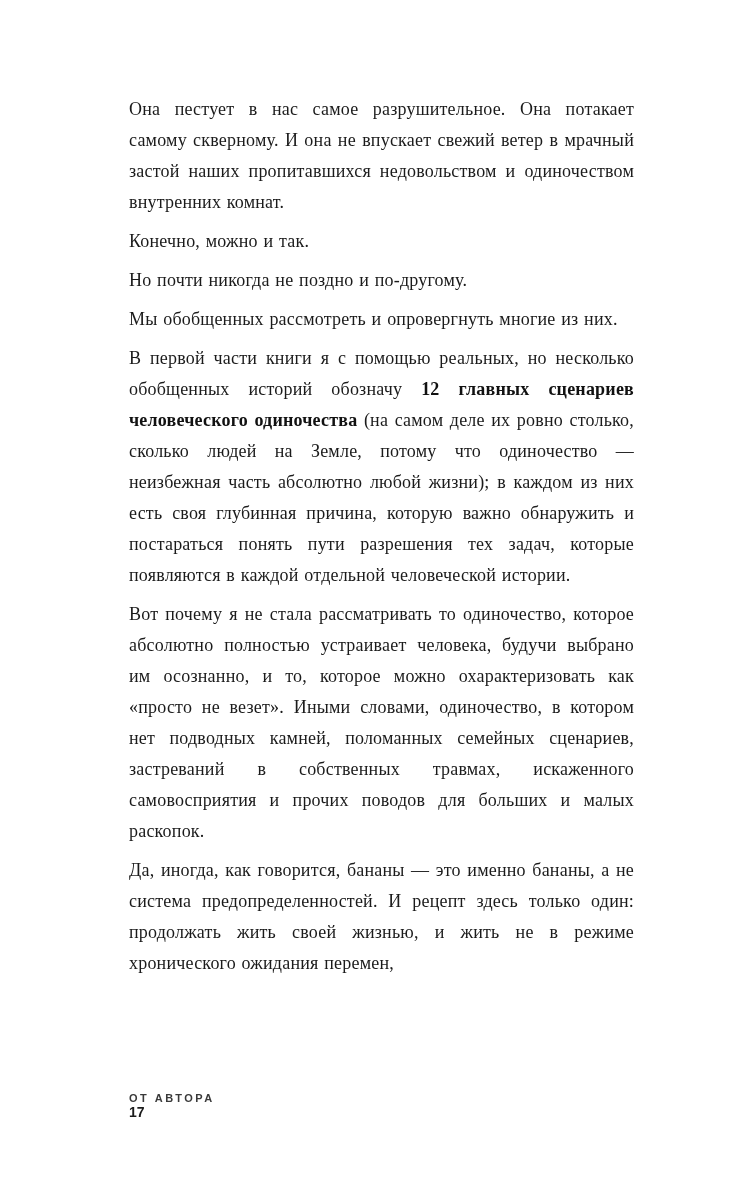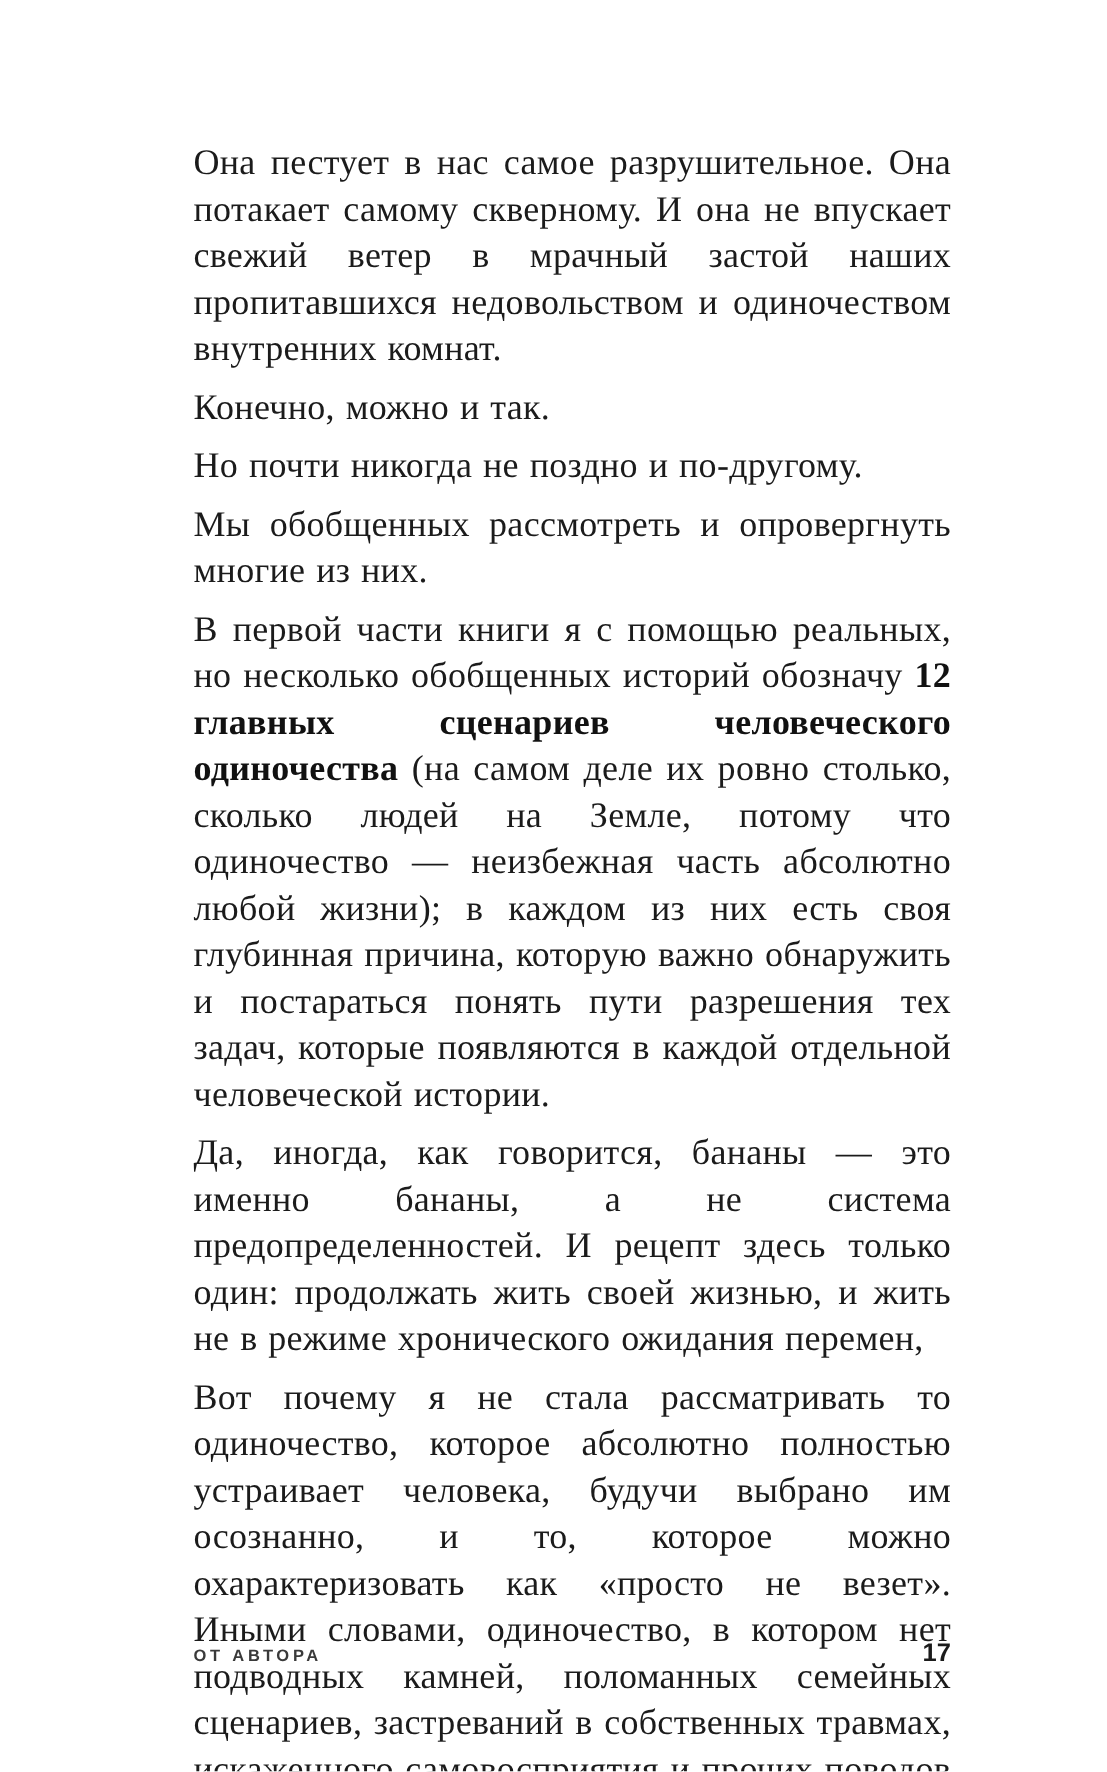--- a/index.html
+++ b/index.html
@@ -17,50 +17,51 @@
     color: #1b1b1b;
   }
   .text-block {
     position: absolute;
     left: 129px;
     top: 94px;
     width: 505px;
   }
   .text-block p {
     margin: 0 0 8px 0;
-    font-size: 24px;
+    font-size: 18px;
     line-height: 31px;
     text-align: justify;
     letter-spacing: 0.2px;
     word-spacing: 1px;
     color: #1b1b1b;
   }
   .text-block p strong {
     font-weight: bold;
     color: #111111;
   }
   .footer {
     position: absolute;
     left: 129px;
     top: 1092px;
     width: 505px;
     display: flex;
     justify-content: space-between;
     align-items: baseline;
+    flex-direction: column;
   }
   .footer-label {
     font-family: "Liberation Sans", sans-serif;
     font-size: 11px;
     font-weight: 600;
     letter-spacing: 2.5px;
     color: #3a3a3a;
   }
   .page-number {
     font-family: "Liberation Sans", sans-serif;
-    font-size: 17px;
+    font-size: 14px;
     font-weight: bold;
     color: #1b1b1b;
     text-align: right;
   }
 </style>
 </head>
 <body>
 
 <div class="page">
 
@@ -70,23 +71,23 @@
 
     <p>Конечно, можно и так.</p>
 
     <p>Но почти никогда не поздно и по-другому.</p>
 
 
     <p>Мы обобщенных рассмотреть и опровергнуть многие из них.</p>
 
     <p><span>В первой части книги я с помощью реальных, но несколько обобщенных историй обозначу </span><strong>12 главных сценариев человеческого одиночества</strong><span> (на самом деле их ровно столько, сколько людей на Земле, потому что одиночество — неизбежная часть абсолютно любой жизни); в каждом из них есть своя глубинная причина, которую важно обнаружить и постараться понять пути разрешения тех задач, которые появляются в каждой отдельной человеческой истории.</span></p>
 
+    <p>Вот почему я не стала рассматривать то одиночество, которое абсолютно полностью устраивает человека, будучи выбрано им осознанно, и то, которое можно охарактеризовать как «просто не везет». Иными словами, одиночество, в котором нет подводных камней, поломанных семейных сценариев, застреваний в собственных травмах, искаженного самовосприятия и прочих поводов для больших и малых раскопок.</p>
+
     <p>Да, иногда, как говорится, бананы — это именно бананы, а не система предопределенностей. И рецепт здесь только один: продолжать жить своей жизнью, и жить не в режиме хронического ожидания перемен,</p>
-
-    <p>Вот почему я не стала рассматривать то одиночество, которое абсолютно полностью устраивает человека, будучи выбрано им осознанно, и то, которое можно охарактеризовать как «просто не везет». Иными словами, одиночество, в котором нет подводных камней, поломанных семейных сценариев, застреваний в собственных травмах, искаженного самовосприятия и прочих поводов для больших и малых раскопок.</p>
 
   </main>
 
   <footer class="footer">
     <span class="footer-label">ОТ АВТОРА</span>
     <span class="page-number">17</span>
   </footer>
 
 </div>
 

